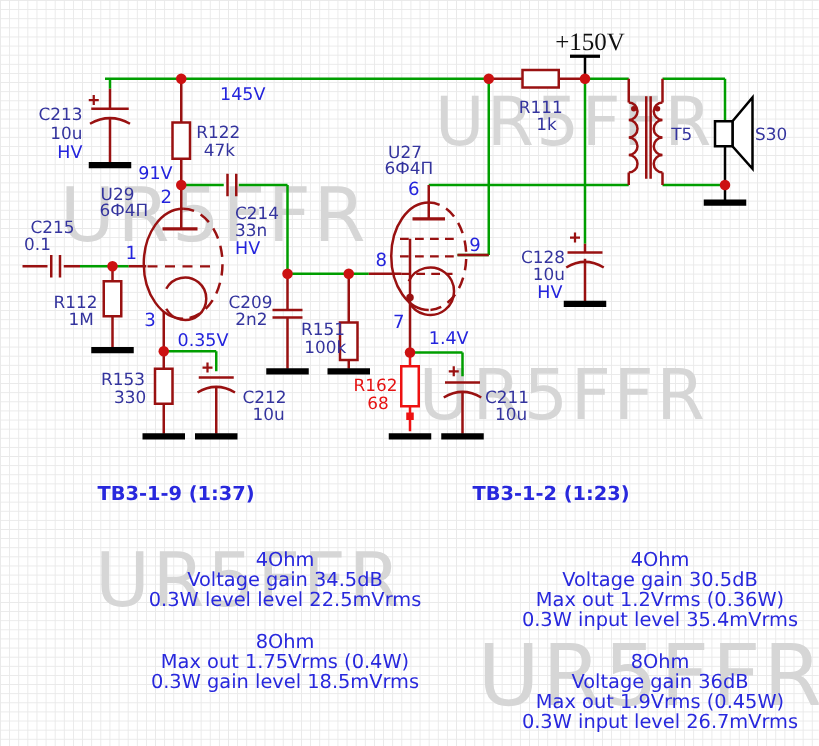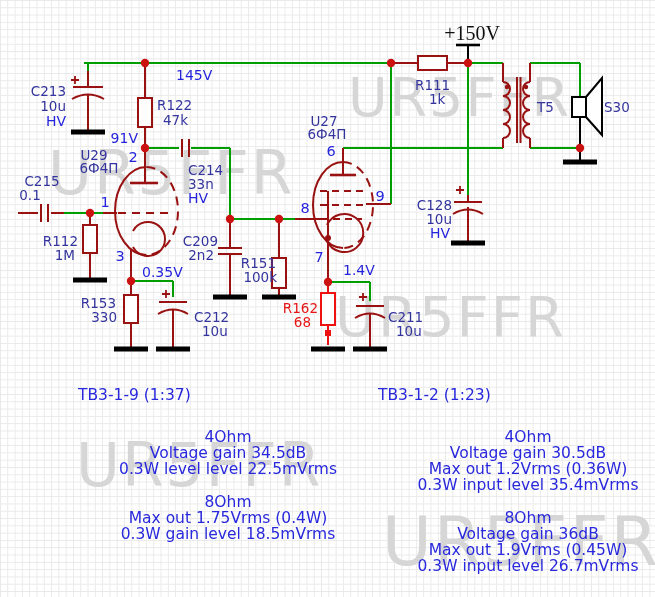--- a/index.html
+++ b/index.html
@@ -16,21 +16,21 @@
     font-weight:500;letter-spacing:2px;white-space:nowrap;user-select:none;text-align:center;
   }
   svg{position:absolute;left:0;top:0;}
   svg text{font-family:"DejaVu Sans",sans-serif;}
   .lbl{font-size:13.5px;fill:#34349e;}
   .volt{font-size:14px;fill:#2424dd;}
   .pin{font-size:14.5px;fill:#2424dd;}
   .redlbl{font-size:13.5px;fill:#e61414;}
   .pwr{font-family:"Liberation Serif",serif;font-size:20px;fill:#101010;}
   .results{position:absolute;width:300px;color:#2828dd;font-size:15.5px;line-height:16px;}
-  .res-title{margin-bottom:26px;white-space:nowrap;}
+  .res-title{margin-bottom:37px;white-space:nowrap;font-weight:bold;}
   .res-group{margin-bottom:17px;}
   .res-line{white-space:nowrap;text-align:center;}
 </style>
 </head>
 <body>
 
 <div id="stage">
 
   <div class="wm" style="left:48px;top:138px;font-size:60px;">UR5FFR</div>
   <div class="wm" style="left:348px;top:66px;font-size:54px;">UR5FFR</div>

